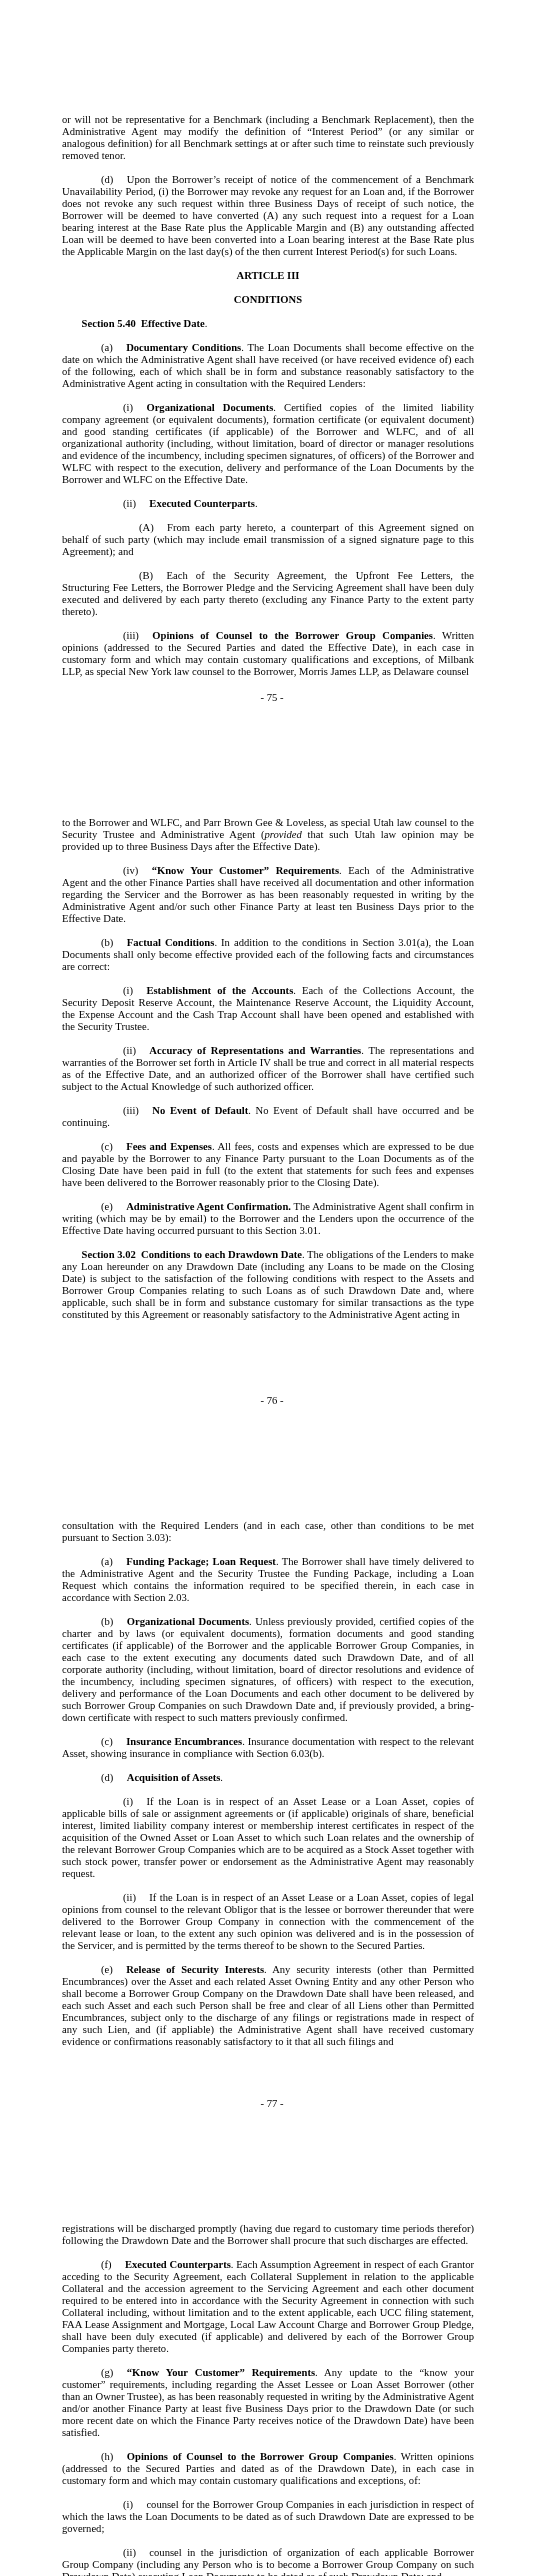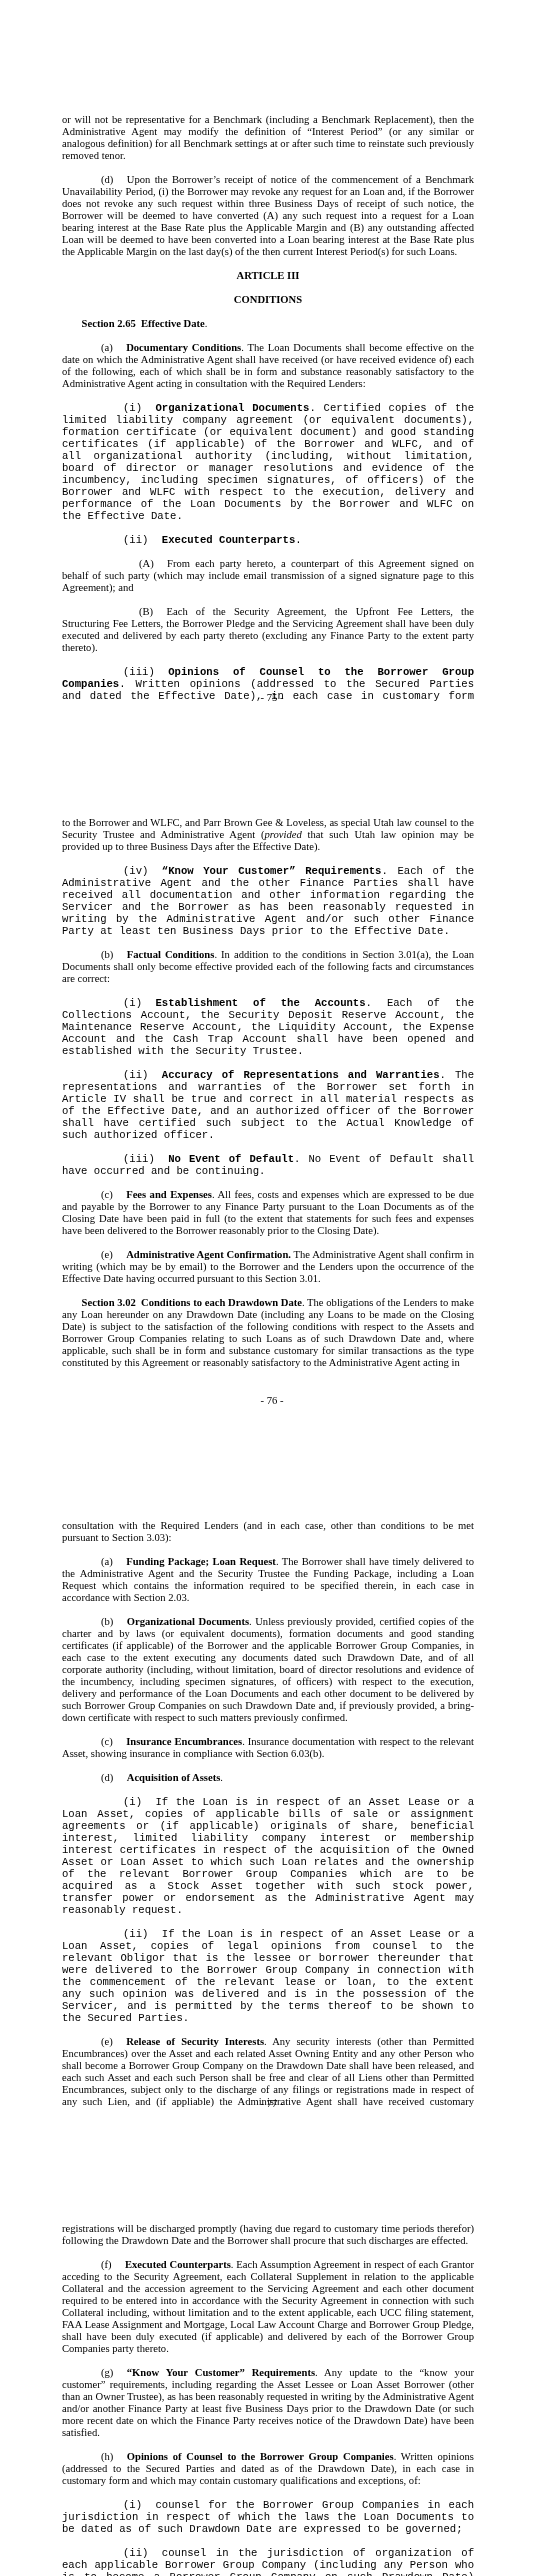--- a/index.html
+++ b/index.html
@@ -24,21 +24,21 @@
     width: 412px;
     margin-top: 41px;
   }
   .page-content p {
     margin: 0 0 12px 0;
     text-align: justify;
   }
   p.flush  { text-indent: 0; }
   p.sec    { text-indent: 19.6px; }
   p.l1     { text-indent: 39px; font-family: Liberation Serif, serif; }
-  p.l2     { text-indent: 61px; font-family: Liberation Mono, monospace; }
+  p.l2     { text-indent: 61px; }
   p.l3     { text-indent: 77px; }
   p.center { text-align: center; text-indent: 0; }
   .b { font-weight: bold; }
   .i { font-style: italic; }
   .tab { display: inline-block; }
   .page-footer {
     position: absolute;
     top: 692px;
     left: 0;
     width: 100%;
@@ -49,21 +49,21 @@
 <body>
 
 <main class="doc">
 
   <section class="page">
     <div class="page-content">
         <p class="flush"><span>or will not be representative for a Benchmark (including a Benchmark Replacement), then the Administrative Agent may modify the definition of “Interest Period” (or any similar or analogous definition) for all Benchmark settings at or after such time to reinstate such previously removed tenor.</span></p>
         <p class="l1"><span>(d)</span><span class="tab" style="width: 13.4px;">&nbsp;</span><span>Upon the Borrower’s receipt of notice of the commencement of a Benchmark Unavailability Period, (i) the Borrower may revoke any request for an Loan and, if the Borrower does not revoke any such request within three Business Days of receipt of such notice, the Borrower will be deemed to have converted (A) any such request into a request for a Loan bearing interest at the Base Rate plus the Applicable Margin and (B) any outstanding affected Loan will be deemed to have been converted into a Loan bearing interest at the Base Rate plus the Applicable Margin on the last day(s) of the then current Interest Period(s) for such Loans.</span></p>
         <p class="center"><span class="b">ARTICLE III</span></p>
         <p class="center"><span class="b">CONDITIONS</span></p>
-        <p class="sec"><span class="b">Section 2.65</span><span class="tab" style="width: 5.2px;">&nbsp;</span><span class="b">Effective Date</span><span>.</span></p>
+        <p class="sec"><span class="b">Section 5.40</span><span class="tab" style="width: 5.2px;">&nbsp;</span><span class="b">Effective Date</span><span>.</span></p>
         <p class="l1"><span>(a)</span><span class="tab" style="width: 13.4px;">&nbsp;</span><span class="b">Documentary Conditions</span><span>.  The Loan Documents shall become effective on the date on which the Administrative Agent shall have received (or have received evidence of) each of the following, each of which shall be in form and substance reasonably satisfactory to the Administrative Agent acting in consultation with the Required Lenders:</span></p>
         <p class="l2"><span>(i)</span><span class="tab" style="width: 13.4px;">&nbsp;</span><span class="b">Organizational Documents</span><span>.  Certified copies of the limited liability company agreement (or equivalent documents), formation certificate (or equivalent document) and good standing certificates (if applicable) of the Borrower and WLFC, and of all organizational authority (including, without limitation, board of director or manager resolutions and evidence of the incumbency, including specimen signatures, of officers) of the Borrower and WLFC with respect to the execution, delivery and performance of the Loan Documents by the Borrower and WLFC on the Effective Date.</span></p>
         <p class="l2"><span>(ii)</span><span class="tab" style="width: 13.4px;">&nbsp;</span><span class="b">Executed Counterparts</span><span>.</span></p>
         <p class="l3"><span>(A)</span><span class="tab" style="width: 13.4px;">&nbsp;</span><span>From each party hereto, a counterpart of this Agreement signed on behalf of such party (which may include email transmission of a signed signature page to this Agreement); and</span></p>
         <p class="l3"><span>(B)</span><span class="tab" style="width: 13.4px;">&nbsp;</span><span>Each of the Security Agreement, the Upfront Fee Letters, the Structuring Fee Letters, the Borrower Pledge and the Servicing Agreement shall have been duly executed and delivered by each party thereto (excluding any Finance Party to the extent party thereto).</span></p>
         <p class="l2"><span>(iii)</span><span class="tab" style="width: 13.4px;">&nbsp;</span><span class="b">Opinions of Counsel to the Borrower Group Companies</span><span>.  Written opinions (addressed to the Secured Parties and dated the Effective Date), in each case in customary form and which may contain customary qualifications and exceptions, of Milbank LLP, as special New York law counsel to the Borrower, Morris James LLP, as Delaware counsel</span></p>
       </div>
     <div class="page-footer">
       <span>- 75 -</span>
     </div>

